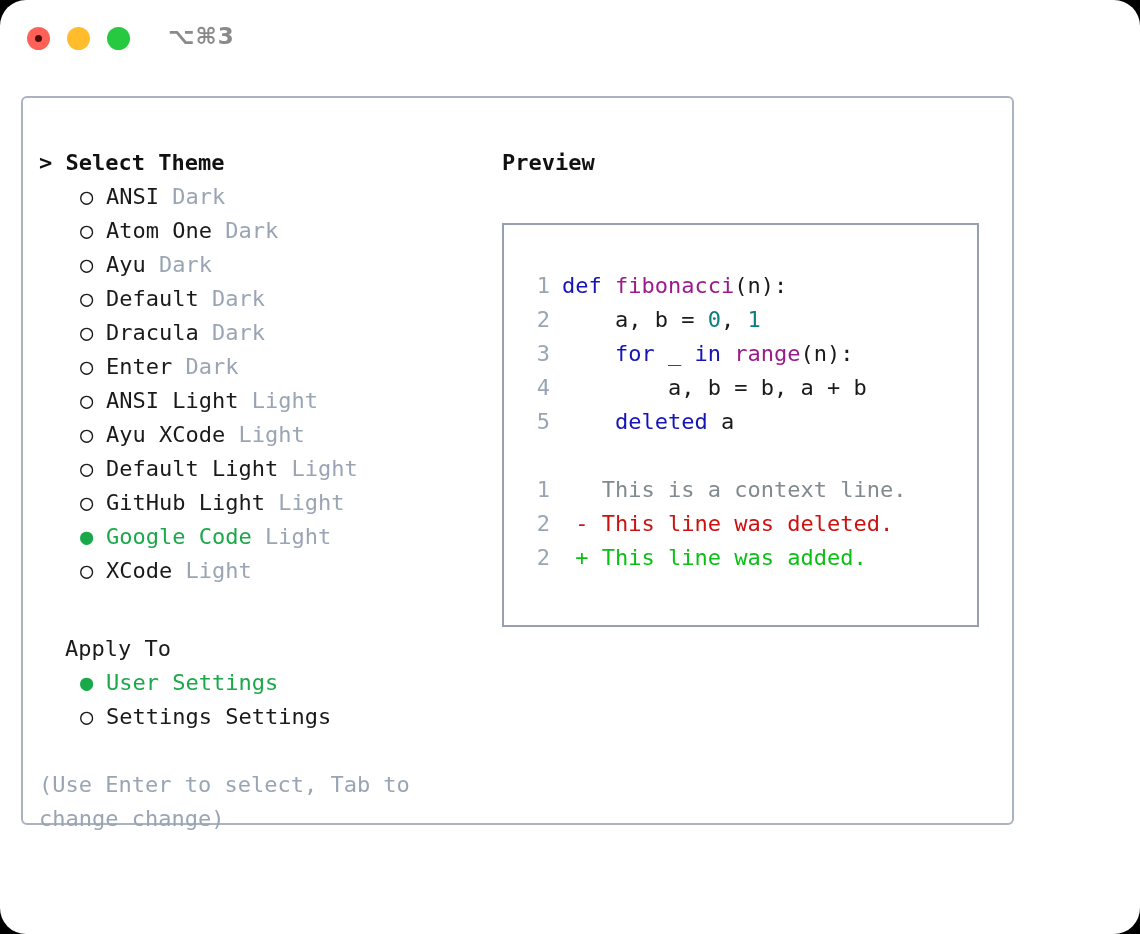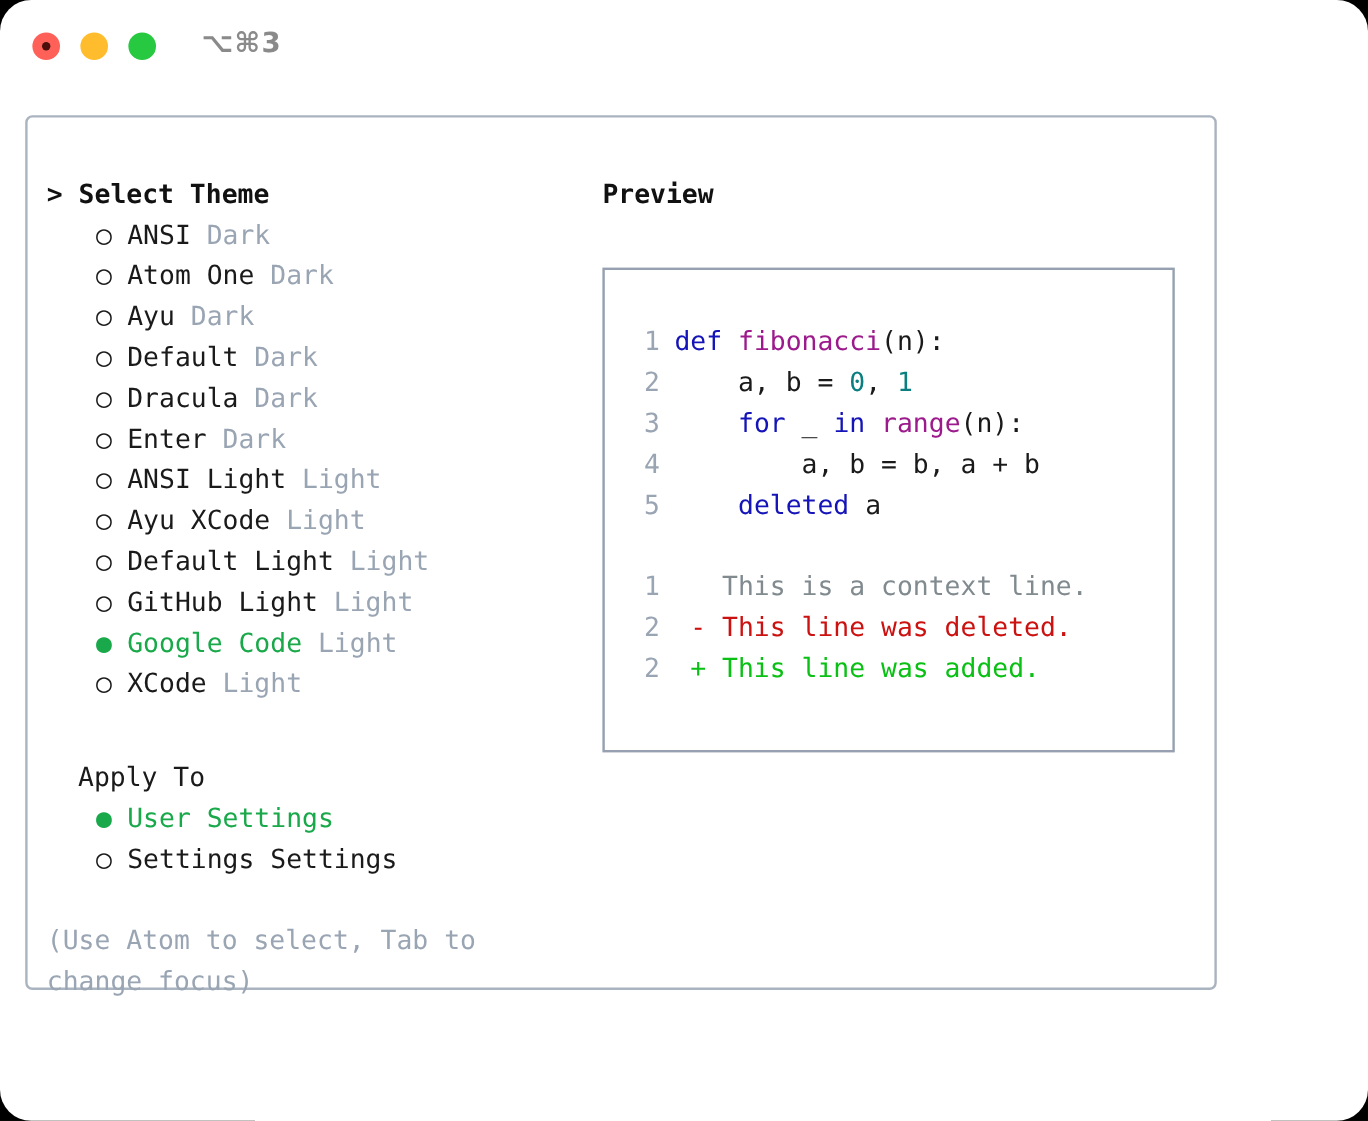--- a/index.html
+++ b/index.html
@@ -216,21 +216,21 @@
         </div>
 
       <div id="apply-block">
         <div id="apply-head">Apply To</div>
         <div id="apply-list">
             <div class="opt-row"><span class="opt-marker on">●</span><span class="opt-label on">User Settings</span></div>
             <div class="opt-row"><span class="opt-marker off">○</span><span class="opt-label off">Settings Settings</span></div>
           </div>
       </div>
 
-      <div id="hint">(Use Atom to select, Tab to change focus)</div>
+      <div id="hint">(Use Enter to select, Tab to change change)</div>
     </div>
 
     <div id="right-col">
       <div id="preview-title">Preview</div>
       <div id="code-box">
         <div id="code-lines">
             <div class="code-line"><span class="lno">1</span><span class="tok-kw">def </span><span class="tok-fn">fibonacci</span><span class="tok-punc">(n):</span></div>
             <div class="code-line"><span class="lno">2</span><span class="tok-txt">    a, b = </span><span class="tok-num">0</span><span class="tok-txt">, </span><span class="tok-num">1</span></div>
             <div class="code-line"><span class="lno">3</span><span class="tok-txt">    </span><span class="tok-kw">for</span><span class="tok-txt"> _ </span><span class="tok-kw">in</span><span class="tok-txt"> </span><span class="tok-fn">range</span><span class="tok-punc">(n):</span></div>
             <div class="code-line"><span class="lno">4</span><span class="tok-txt">        a, b = b, a + b</span></div>

